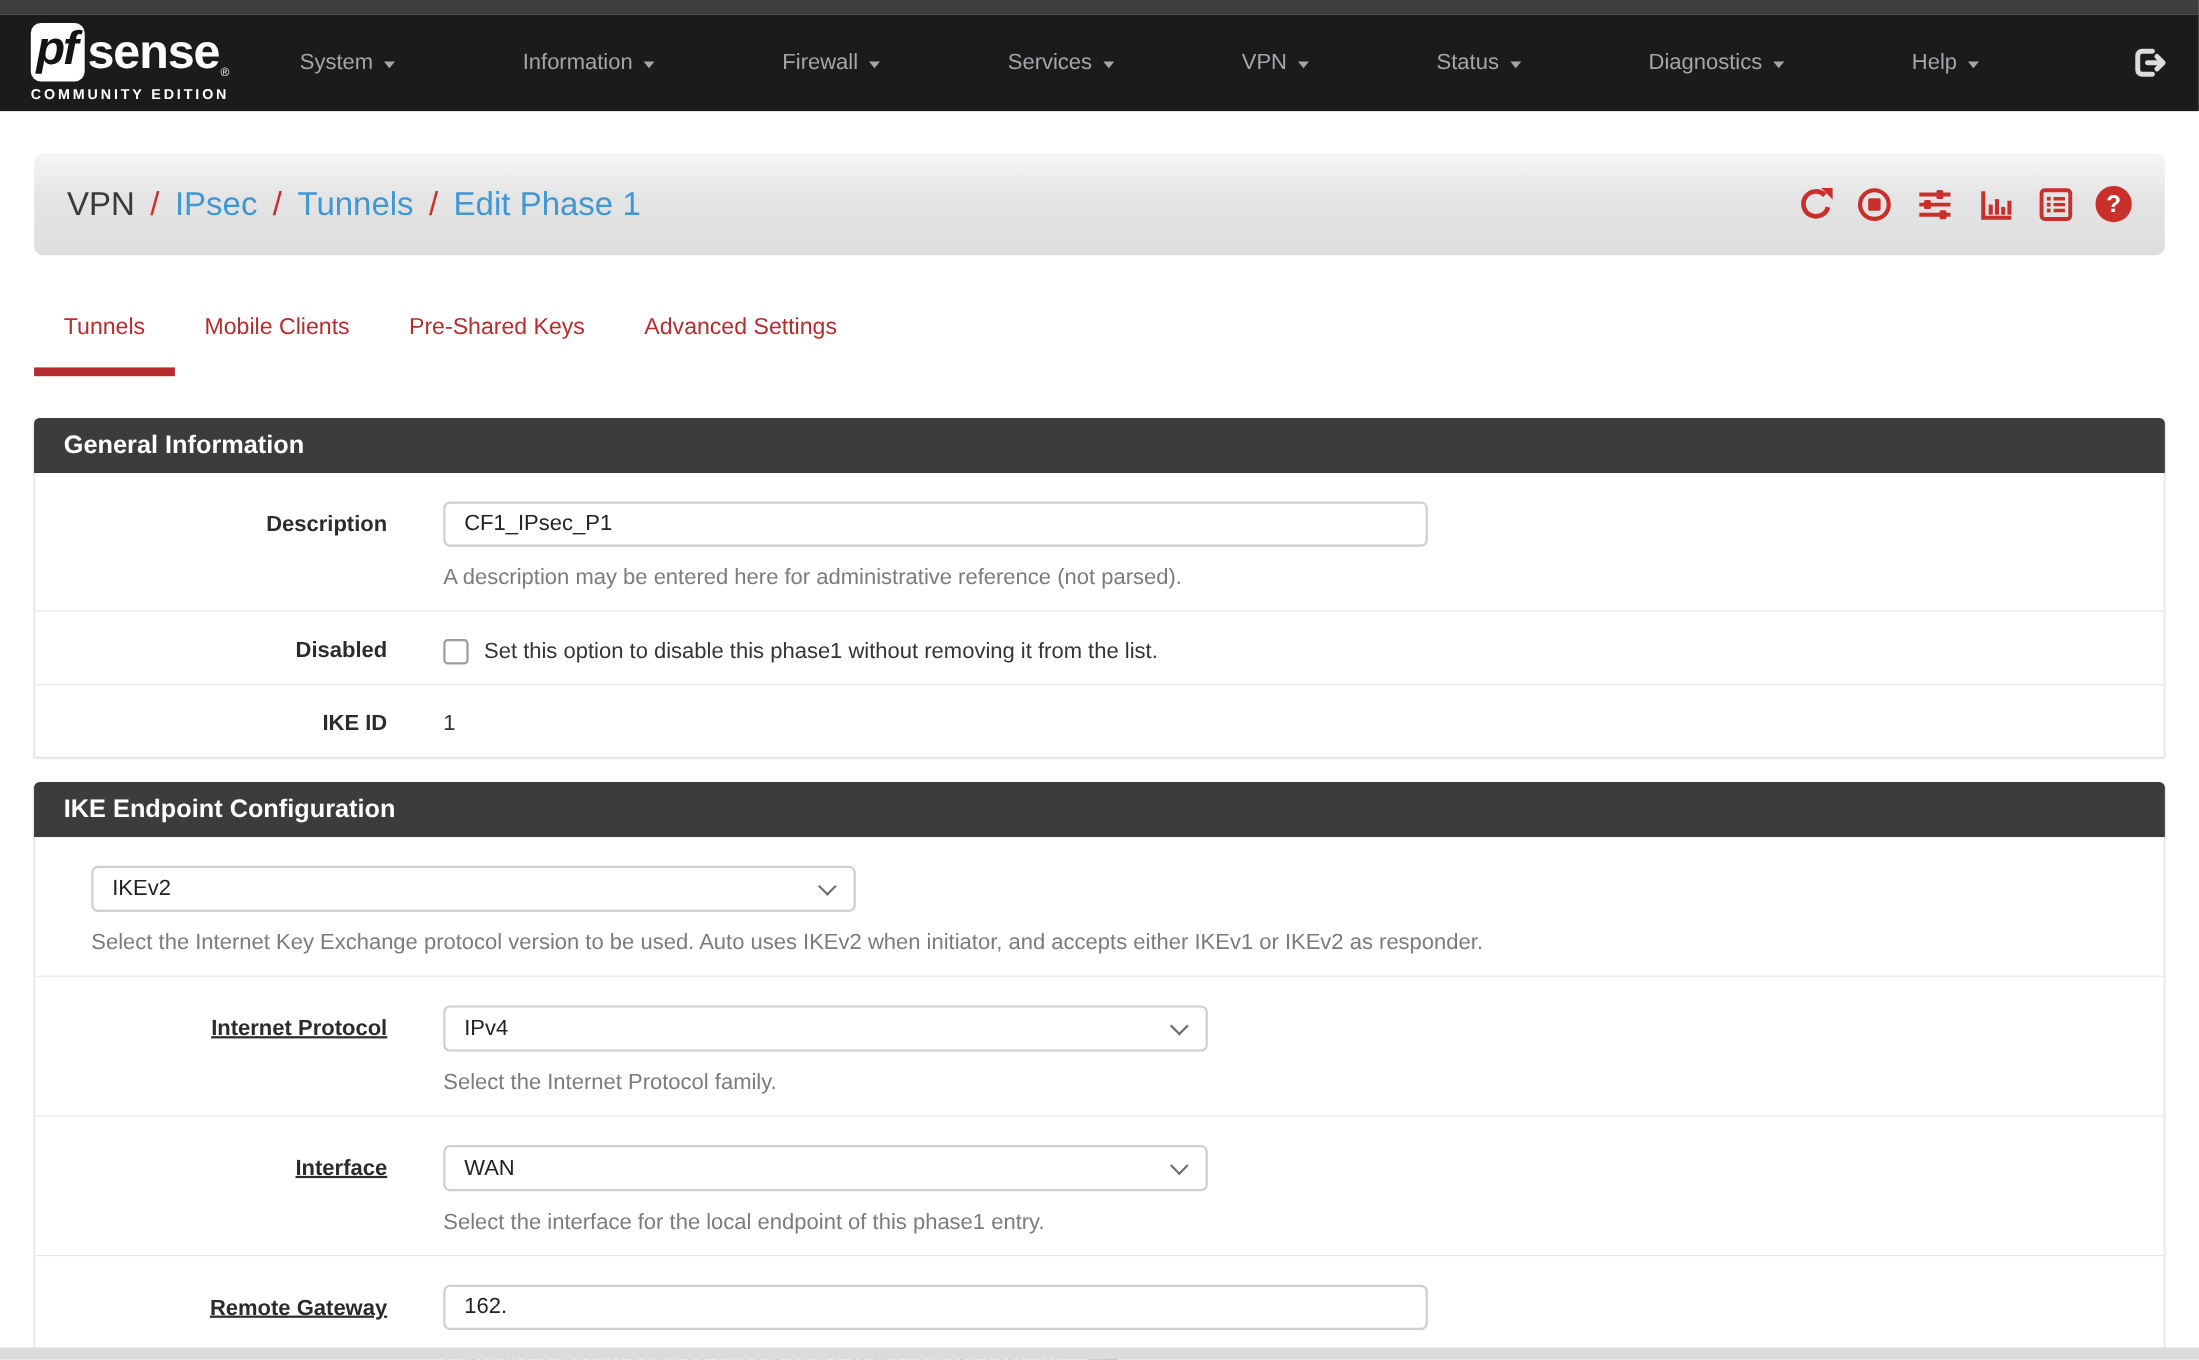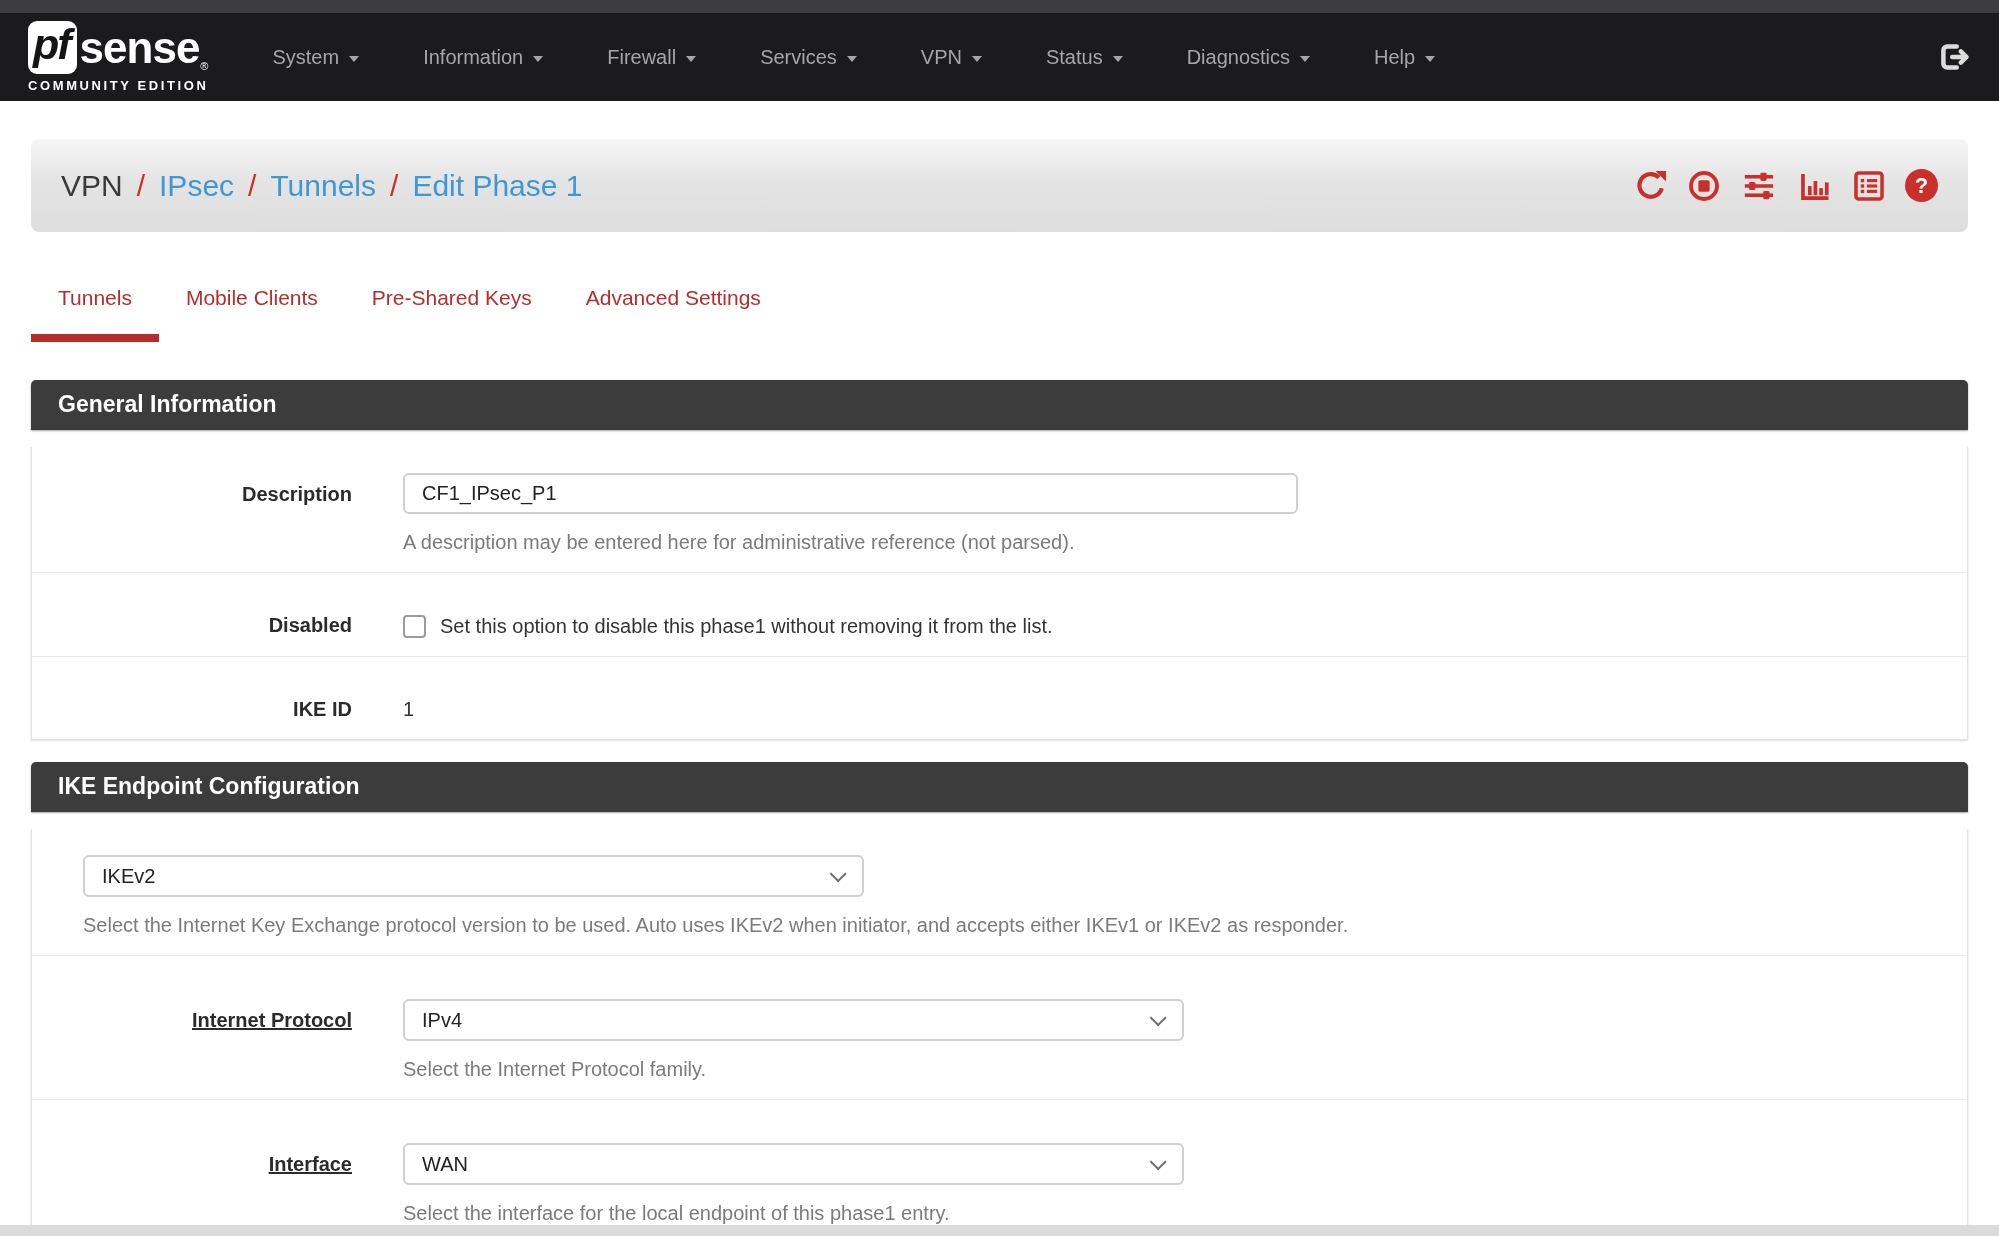--- a/index.html
+++ b/index.html
@@ -9,21 +9,21 @@
   
   .top-strip { height:13px; background:#3d3d40; }
   .navbar { height:88px; background:#1b1b1d; display:flex; align-items:center; padding:0 28px; }
   .brand { display:flex; flex-direction:column; justify-content:center; }
   .brand-row { display:flex; align-items:center; }
   .pf-box { background:#ffffff; color:#141417; font-weight:bold; font-style:italic;
     font-size:43px; line-height:1; padding:2px 7px 8px 5px; border-radius:9px; letter-spacing:-2px; }
   .brand-sense { color:#ffffff; font-weight:bold; font-size:44px; letter-spacing:-1px; margin-left:3px; line-height:1; }
   .brand-reg { color:#ffffff; font-size:11px; align-self:flex-end; margin:0 0 2px 1px; }
   .brand-edition { color:#ffffff; font-size:13px; font-weight:bold; letter-spacing:2.6px; margin-top:4px; }
-  .nav-items { display:flex; gap:64px; margin-left:64px; font-size:20px; color:#a6a6aa; }
+  .nav-items { display:flex; gap:116px; margin-left:64px; font-size:20px; color:#a6a6aa; }
   .nav-item { display:flex; align-items:center; cursor:pointer; white-space:nowrap; }
   .caret { width:0; height:0; border-left:5px solid transparent; border-right:5px solid transparent;
     border-top:6px solid #a6a6aa; margin-left:10px; margin-top:3px; }
   .signout { margin-left:auto; display:flex; align-items:center; cursor:pointer; }
 
   
   .crumb-bar { margin:38px 31px 0; height:93px; border-radius:8px;
     background:linear-gradient(180deg,#f6f6f6 0%, #e4e4e4 45%, #dedede 100%);
     display:flex; align-items:center; padding:0 30px; }
   .crumb { font-size:30px; display:flex; align-items:center; gap:14px; }
@@ -41,29 +41,29 @@
   .tab { color:#b92c2e; font-size:21px; padding:4px 27px 24px; cursor:pointer; white-space:nowrap; }
   .tab.active { border-bottom:8px solid #b92c2e; font-weight:normal; }
 
   
   .panel { margin:38px 31px 0; }
   .panel.second { margin-top:22px; }
   .section-header { background:#3c3c3c; color:#ffffff; font-size:23px; font-weight:bold;
     padding:11px 27px 12px; border-radius:5px 5px 0 0; box-shadow:0 1px 2px rgba(0,0,0,.35); }
   .panel-body { background:#ffffff; border:1px solid #e3e3e3; border-top:none;
     box-shadow:0 1px 2px rgba(0,0,0,.15); }
-  .form-row { display:flex; padding:26px 30px 18px 0; border-bottom:1px solid #e8e8e8;margin-top:17px; }
+  .form-row { display:flex; padding:26px 30px 18px 0; border-bottom:1px solid #e8e8e8; }
   .form-row:last-child { border-bottom:none; }
   .col-label { width:320px; flex-shrink:0; text-align:right; font-size:20px; font-weight:bold; color:#2b2b2b; }
   .col-label.ctrl { line-height:42px; }
   .col-label .u { text-decoration:underline; cursor:pointer; }
   .col-field { margin-left:51px; flex:1; }
   .text-input { width:895px; height:41px; border:2px solid #cfcfcf; border-radius:6px;
     font-size:20px; padding:0 17px; color:#222; font-family:"Liberation Sans",sans-serif; background:#fff; }
-  .fake-select { width:781px; height:42px; border:2px solid #cfcfcf; border-radius:6px; background:#ffffff;
+  .fake-select { width:695px; height:42px; border:2px solid #cfcfcf; border-radius:6px; background:#ffffff;
     display:flex; align-items:center; justify-content:space-between; padding:0 20px 0 17px;
     font-size:20px; color:#222; cursor:pointer; }
   .chev { width:12px; height:12px; border-right:2px solid #6e6e6e; border-bottom:2px solid #6e6e6e;
     transform:rotate(45deg) translateY(-3px); }
   .help-text { color:#7b7b7b; font-size:20px; margin-top:17px; display:flex; align-items:center; gap:16px; }
   .check-wrap { display:flex; align-items:center; gap:14px; padding-top:1px; }
   .checkbox { appearance:none; -webkit-appearance:none; width:23px; height:23px; border:2px solid #9b9b9b;
     border-radius:4px; background:#fff; cursor:pointer; }
   .plain-value { font-size:20px; color:#333; }
   .row-thin { padding-top:24px; }

